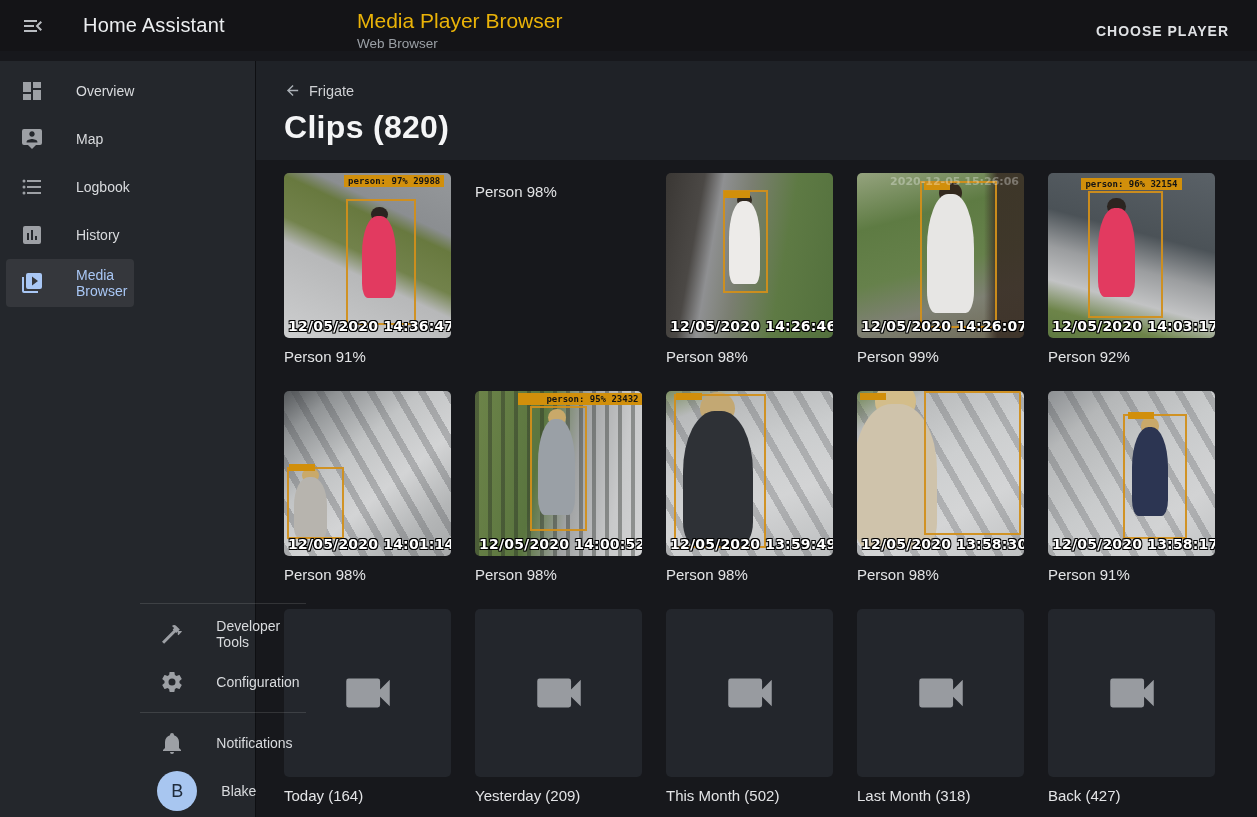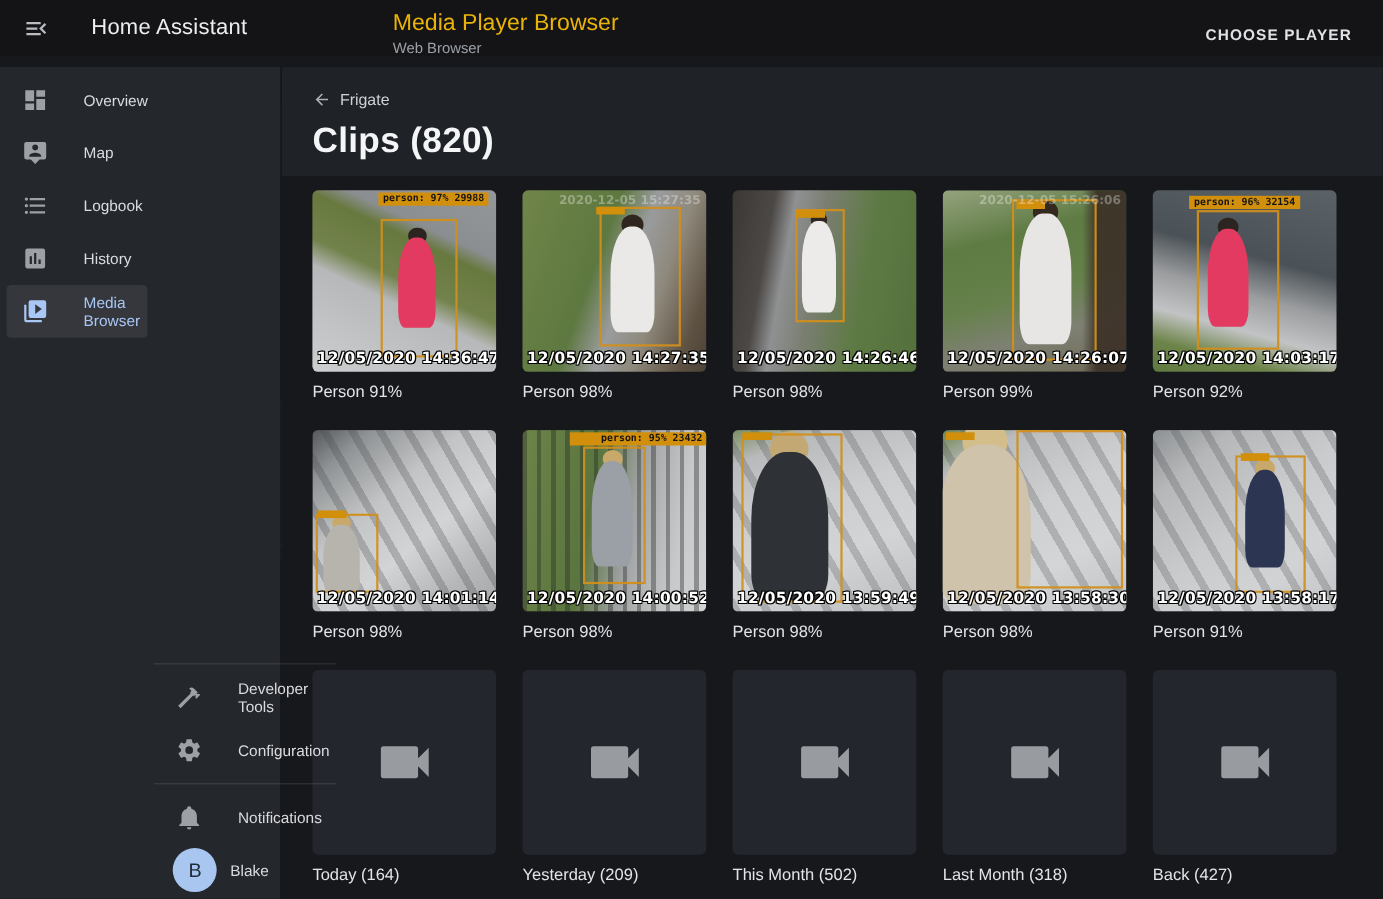--- a/index.html
+++ b/index.html
@@ -36,21 +36,21 @@
   .nav-item{height:48px;margin:0 6px;border-radius:4px;display:flex;align-items:center;cursor:pointer}
   .nav-item.active{background:rgba(255,255,255,.08)}
   .nav-icon{width:24px;height:24px;margin-left:14px;color:var(--icon-gray);flex:0 0 auto}
   .nav-item.active .nav-icon{color:var(--accent-selected)}
   .nav-label{margin-left:32px;font-size:14px;font-weight:500;color:#d9dbde}
   .nav-item.active .nav-label{color:var(--accent-selected)}
   .sidebar-footer{margin-top:auto;padding-bottom:2px}
   .divider{height:1px;background:rgba(255,255,255,.12);margin:6px 0}
   .avatar{width:40px;height:40px;border-radius:50%;margin-left:11px;flex:0 0 auto;
     display:flex;align-items:center;justify-content:center;font-size:18px;color:#202c3c;font-weight:500}
-  .profile-label{margin-left:12px;font-size:14px;font-weight:500;color:#d9dbde}
+  .profile-label{margin-left:24px;font-size:14px;font-weight:500;color:#d9dbde}
 
   
   .main{position:fixed;top:61px;left:256px;width:1001px;bottom:0;background:var(--content-header-bg)}
   .content-header{height:99px;padding:21px 0 0 28px}
   .breadcrumb{display:flex;align-items:center;gap:8px;color:#cfd1d4;font-size:14.5px;cursor:pointer;width:max-content}
   .breadcrumb svg{width:17px;height:17px;color:#aab0b6}
   .page-title{margin-top:10px;font-size:32px;font-weight:700;color:#f4f5f6;letter-spacing:.3px}
   .browser-body{position:absolute;top:99px;left:0;right:0;bottom:0;background:var(--browser-bg);
     padding:13px 28px;overflow:hidden}
   .grid{display:grid;grid-template-columns:repeat(5,167px);column-gap:24px;row-gap:26px}
@@ -173,28 +173,20 @@
           <div class="thumb" style="background: linear-gradient(205deg, rgb(149, 152, 155) 0%, rgb(139, 142, 145) 26%, rgb(104, 121, 63) 33%, rgb(114, 130, 75) 50%, rgb(183, 184, 185) 60%, rgb(205, 206, 207) 100%);">
             <div class="fig-head" style="left: 52%; top: 20.5%; width: 10%; height: 9.5%; background: rgb(43, 36, 32);"></div>
             <div class="fig-body" style="left: 47%; top: 26%; width: 20%; height: 50%; background: rgb(226, 58, 96);"></div>
             <div class="bbox" style="left: 37%; top: 16%; width: 42%; height: 76%;"></div>
             <div class="chip" style="left: 36%; top: 1.5%;">person: 97% 29988</div>
             <div class="osd">12/05/2020 14:36:47</div>
           </div>
           <div class="caption">Person 91%</div>
         </div>
         <div class="card">
-          <div class="thumb" style="background: linear-gradient(110deg, rgb(112, 133, 73) 0%, rgb(93, 120, 64) 40%, rgb(154, 155, 157) 55%, rgb(142, 137, 124) 70%, rgb(95, 82, 67) 88%, rgb(74, 65, 54) 100%);">
-            <div class="fig-head" style="left: 54%; top: 13.4%; width: 12%; height: 11.4%; background: rgb(46, 38, 31);"></div>
-            <div class="fig-body" style="left: 48%; top: 20%; width: 24%; height: 58%; background: rgb(234, 233, 231);"></div>
-            <div class="bbox" style="left: 42%; top: 9%; width: 44%; height: 77%;"></div>
-            <div class="chip mini" style="left: 40%; top: 9%;"></div>
-            <div class="ghost">2020-12-05 15:27:35</div>
-            <div class="osd">12/05/2020 14:27:35</div>
-          </div>
           <div class="caption">Person 98%</div>
         </div>
         <div class="card">
           <div class="thumb" style="background: linear-gradient(100deg, rgb(58, 55, 52) 0%, rgb(75, 72, 69) 20%, rgb(143, 144, 146) 30%, rgb(122, 126, 113) 45%, rgb(94, 122, 68) 68%, rgb(83, 112, 61) 100%);">
             <div class="fig-head" style="left: 42.5%; top: 12.05%; width: 9%; height: 8.55%; background: rgb(48, 40, 31);"></div>
             <div class="fig-body" style="left: 38%; top: 17%; width: 18%; height: 50%; background: rgb(237, 235, 233);"></div>
             <div class="bbox" style="left: 34%; top: 10%; width: 27%; height: 63%;"></div>
             <div class="chip mini" style="left: 35%; top: 11%;"></div>
             <div class="osd">12/05/2020 14:26:46</div>
           </div>

